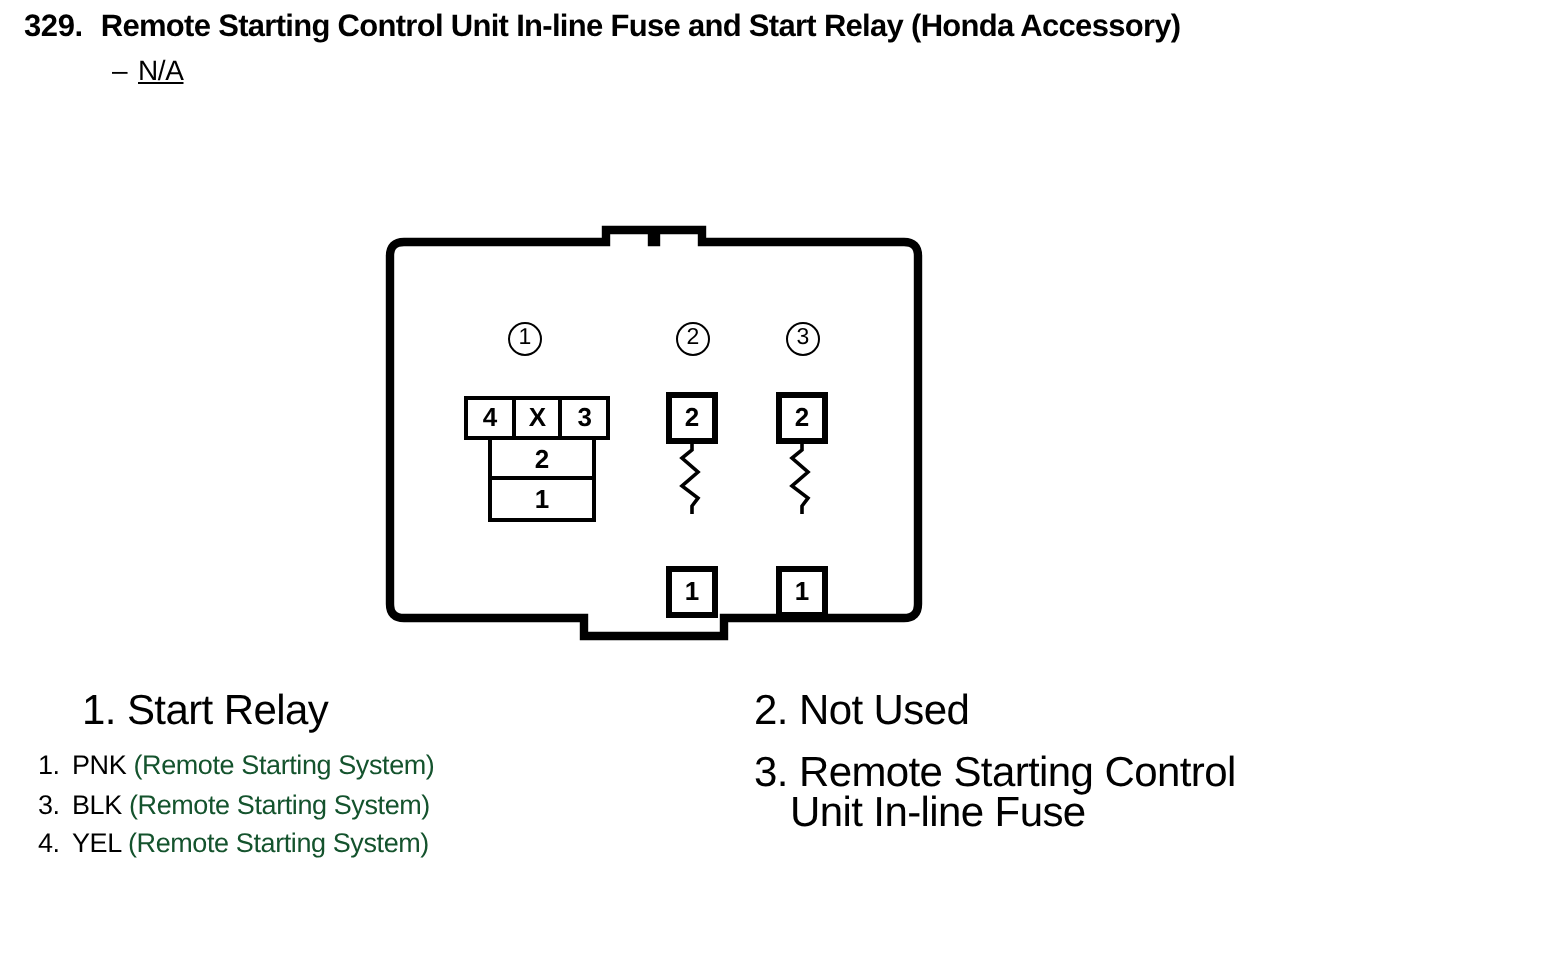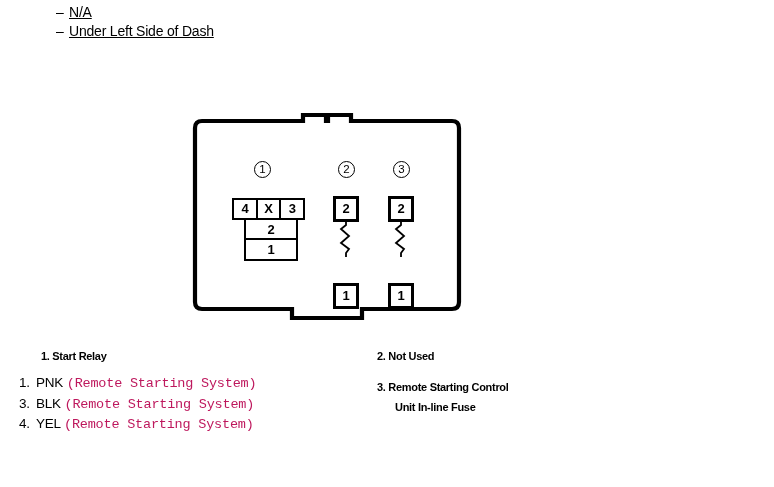--- a/index.html
+++ b/index.html
@@ -151,22 +151,22 @@
     top: 346px;
     width: 340px;
   }
   #legend-right {
     position: absolute;
     left: 350px;
     top: 346px;
     width: 410px;
   }
   .legend-head {
-    font-size: 11px;
-    font-weight: bold;
+    font-size: 21px;
+    font-weight: normal;
     letter-spacing: -0.3px;
     padding-left: 27px;
     line-height: 20px;
     white-space: nowrap;
   }
   .legend-head.l2 {
     padding-left: 45px;
   }
   .wire-list {
     margin: 7px 0 0 0;
@@ -184,32 +184,34 @@
     width: 22px;
     text-align: left;
     padding-left: 5px;
     box-sizing: border-box;
   }
   .wire-color {
     color: #000;
     margin-top: 16px;
   }
   .wire-sys {
-    color: #be185d;
-    font-family: Liberation Mono, monospace;
+    color: #14532d;
   }
   .spacer-lg { height: 11px; }
 </style>
 </head>
 <body>
 
 <div id="header">
+  <div class="title-row">
+    <span class="title-num">329.</span>
+    <span class="title-text">Remote Starting Control Unit In-line Fuse and Start Relay (Honda Accessory)</span>
+  </div>
   <ul class="loc-list">
     <li class="loc-item"><span class="dash">–</span><span>N/A</span></li>
-    <li class="loc-item"><span class="dash">–</span><span>Under Left Side of Dash</span></li>
   </ul>
 </div>
 
 <div id="diagram">
 
   <svg id="connector-outline" width="290" height="220" viewBox="0 0 290 220">
     <path d="M 9 20
              L 9 16 Q 9 9 16 9
              L 117 9
              L 117 3 L 140 3 L 140 9 L 142 9

